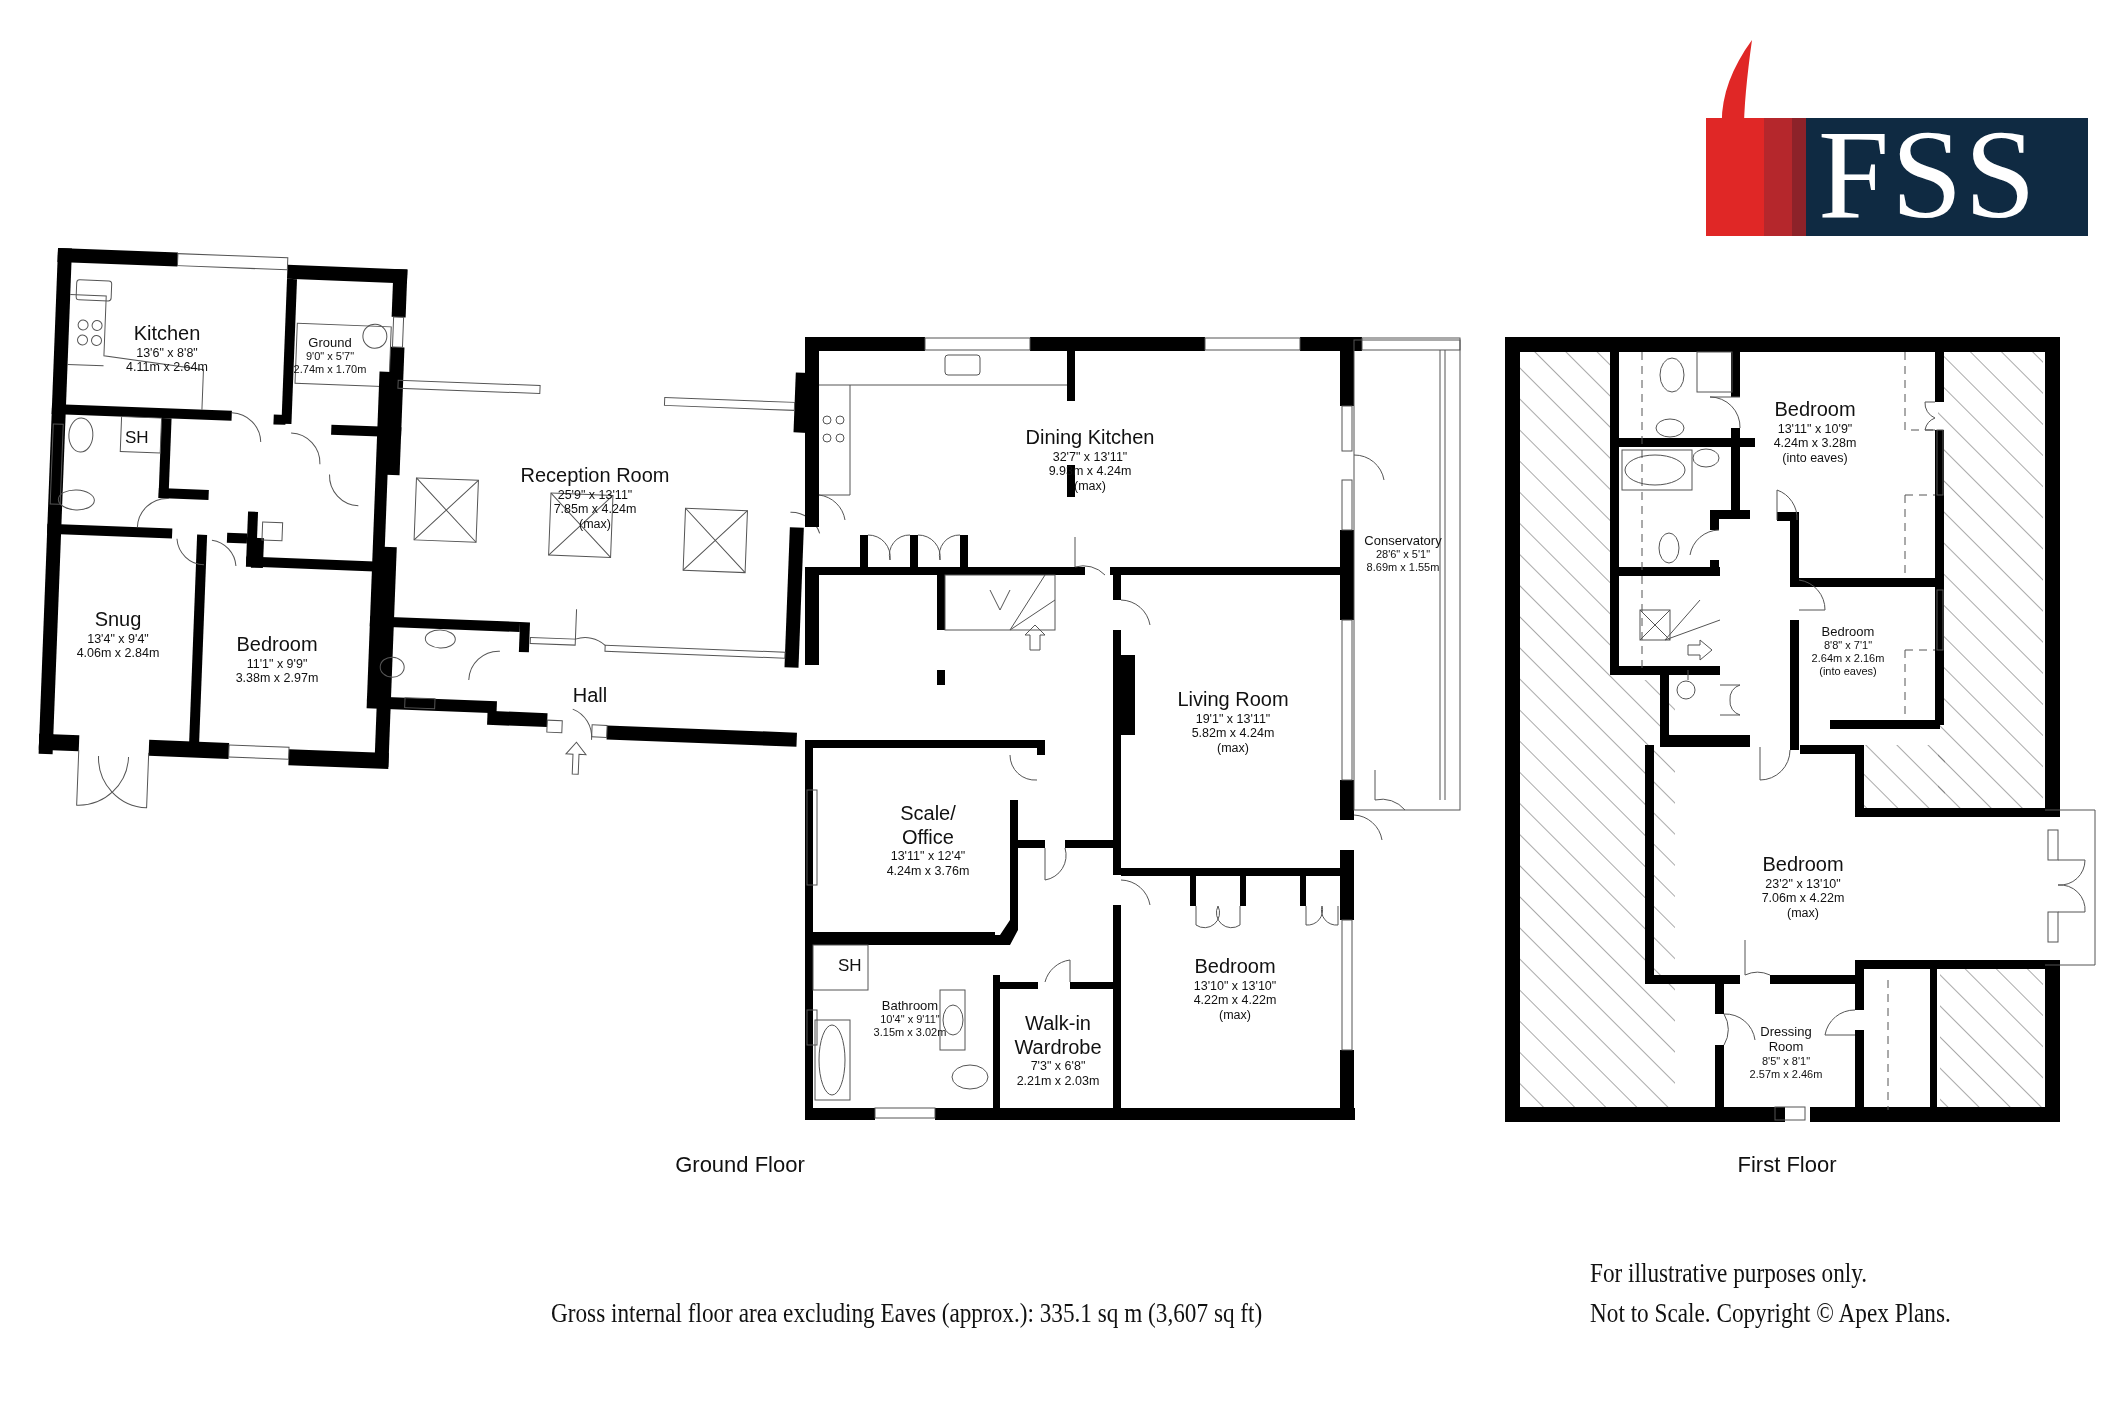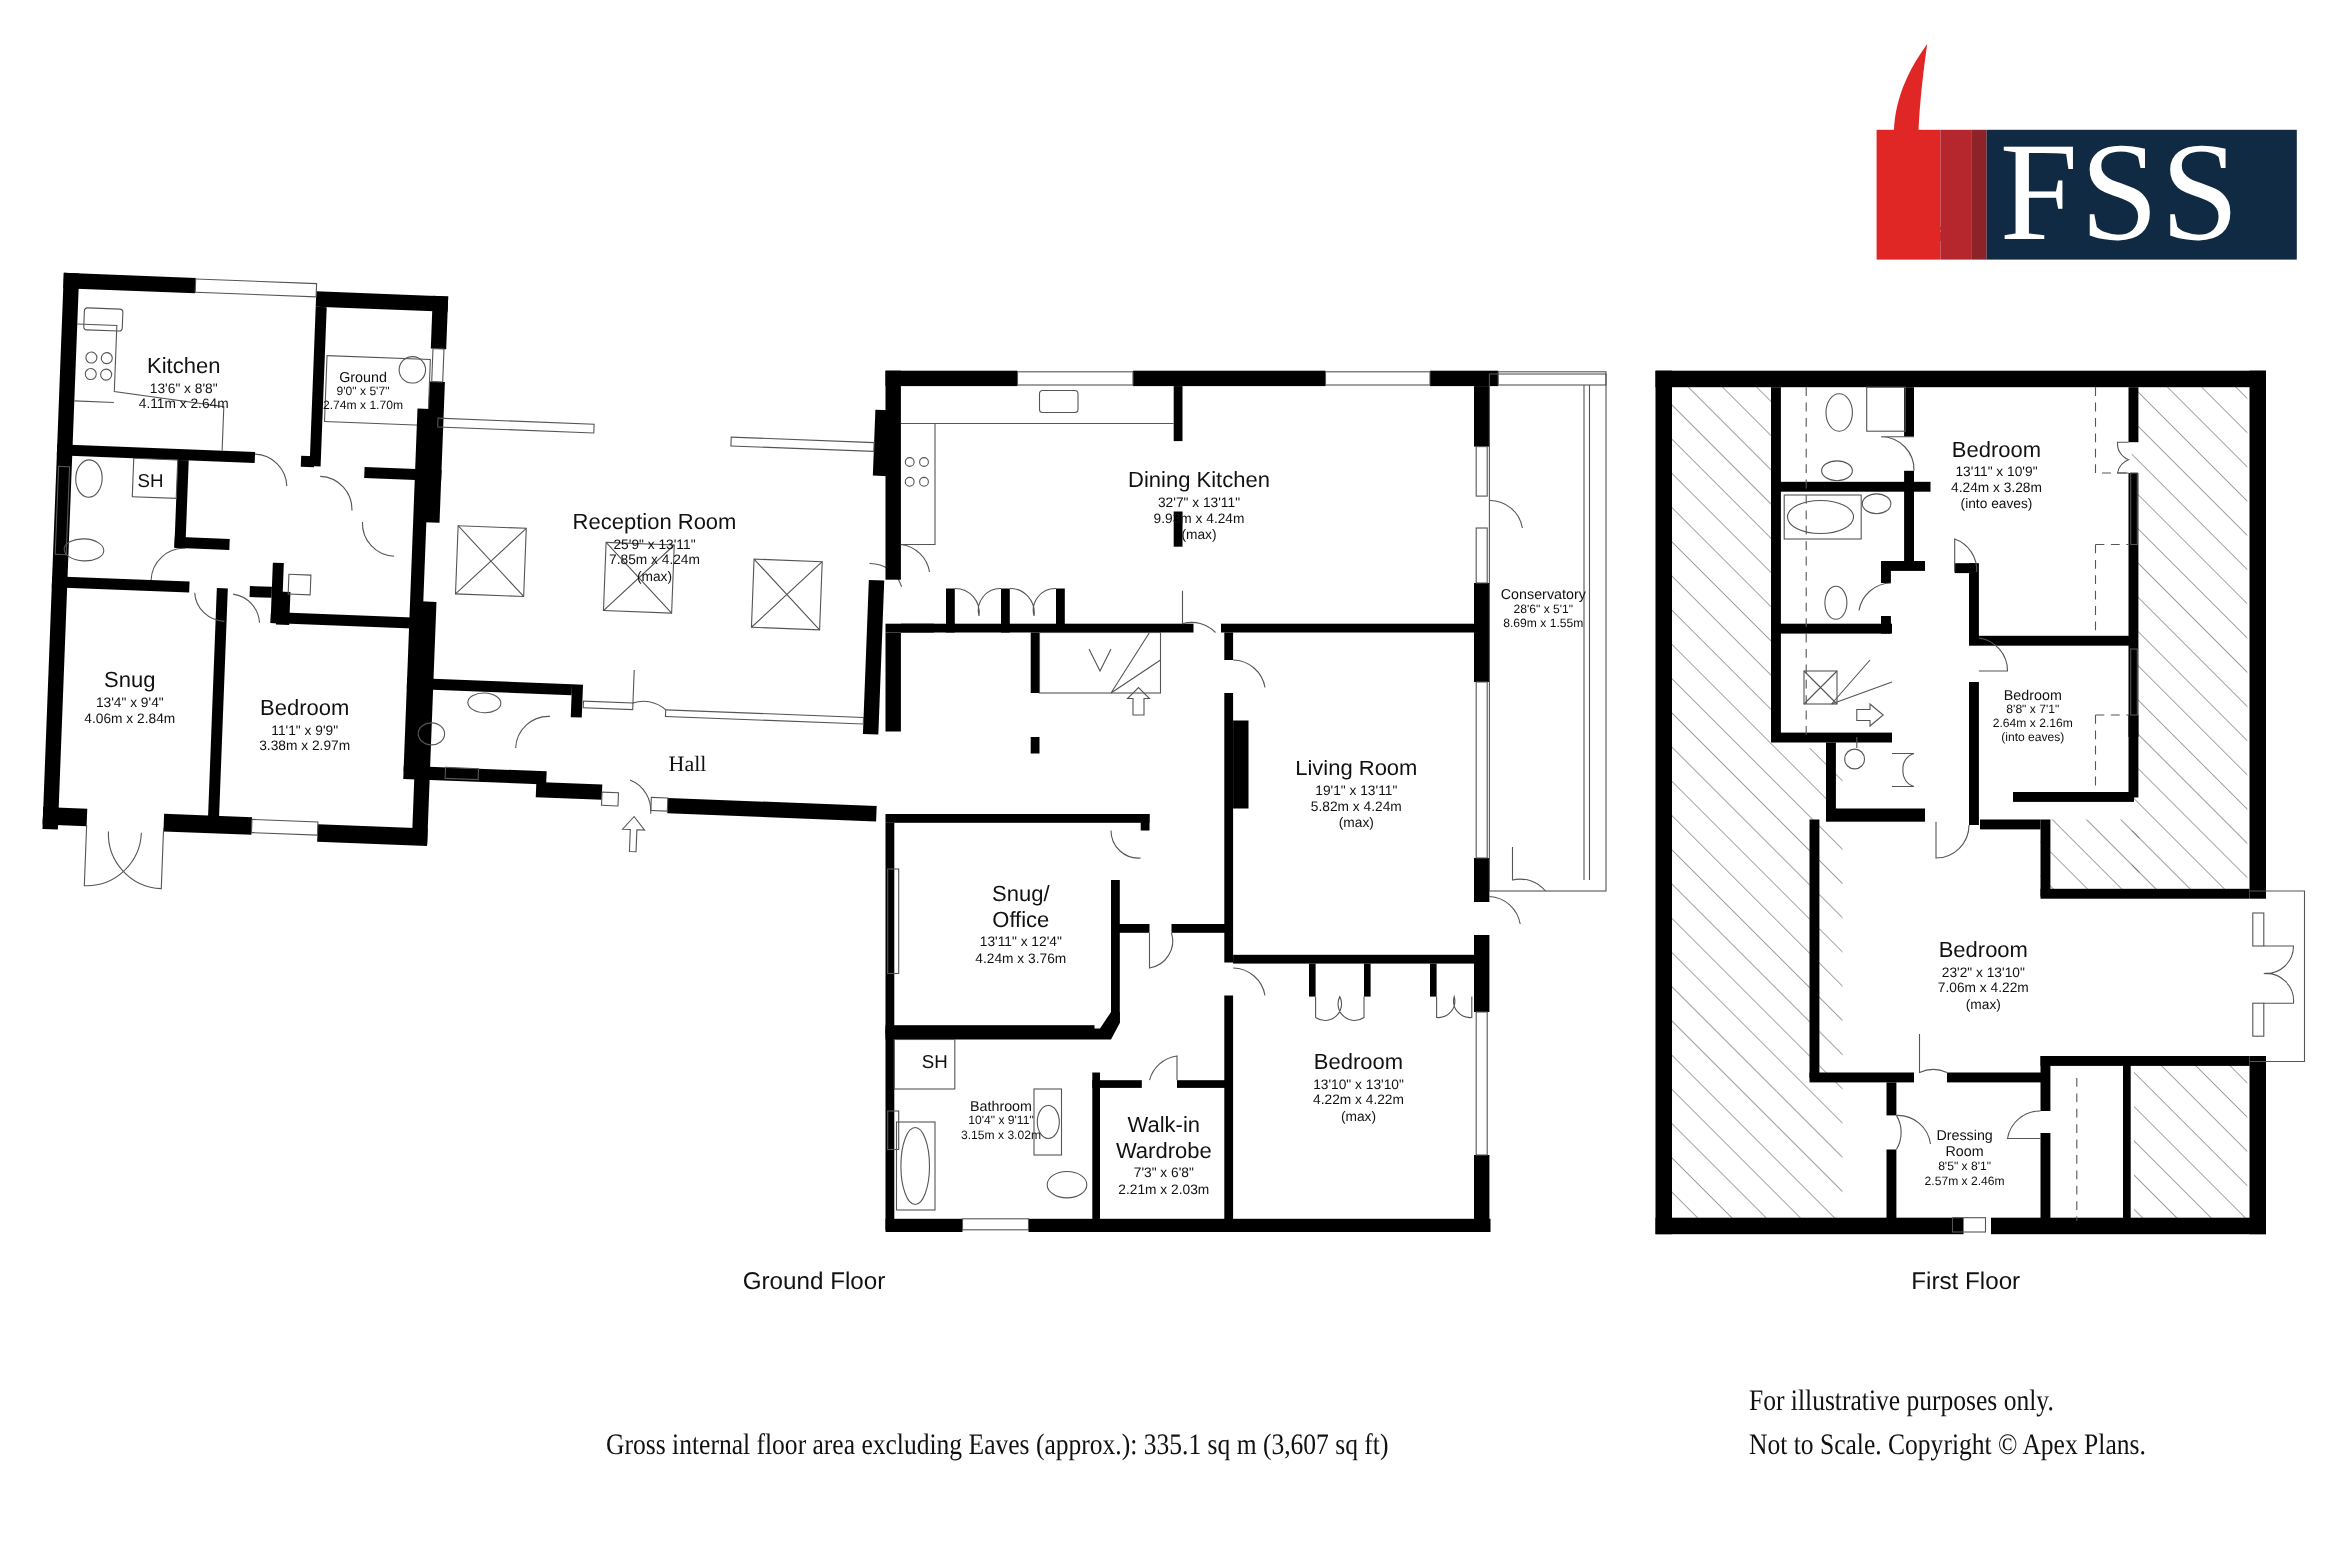--- a/index.html
+++ b/index.html
@@ -378,42 +378,42 @@
   <span class="nm">Bedroom</span>
   <span class="dim">11'1" x 9'9"</span>
   <span class="dim">3.38m x 2.97m</span>
 </div>
 <div class="lbl mid" style="left:595px;top:464px;">
   <span class="nm">Reception Room</span>
   <span class="dim">25'9" x 13'11"</span>
   <span class="dim">7.85m x 4.24m</span>
   <span class="dim">(max)</span>
 </div>
-<div class="lbl mid" style="left:625px;top:684px;font-family:Liberation Serif, serif;">
+<div class="lbl mid" style="left:590px;top:684px;">
   <span class="nm">Hall</span>
 </div>
 <div class="lbl mid" style="left:1090px;top:426px;">
   <span class="nm">Dining Kitchen</span>
   <span class="dim">32'7" x 13'11"</span>
   <span class="dim">9.93m x 4.24m</span>
   <span class="dim">(max)</span>
 </div>
 <div class="lbl small" style="left:1403px;top:533px;">
   <span class="nm">Conservatory</span>
   <span class="dim">28'6" x 5'1"</span>
   <span class="dim">8.69m x 1.55m</span>
 </div>
 <div class="lbl mid" style="left:1233px;top:688px;">
   <span class="nm">Living Room</span>
   <span class="dim">19'1" x 13'11"</span>
   <span class="dim">5.82m x 4.24m</span>
   <span class="dim">(max)</span>
 </div>
 <div class="lbl mid" style="left:928px;top:802px;">
-  <span class="nm">Snug/</span>
+  <span class="nm">Scale/</span>
   <span class="nm">Office</span>
   <span class="dim">13'11" x 12'4"</span>
   <span class="dim">4.24m x 3.76m</span>
 </div>
 <div class="sh" style="left:838px;top:956px;">SH</div>
 <div class="lbl small" style="left:910px;top:998px;">
   <span class="nm">Bathroom</span>
   <span class="dim">10'4" x 9'11"</span>
   <span class="dim">3.15m x 3.02m</span>
 </div>

